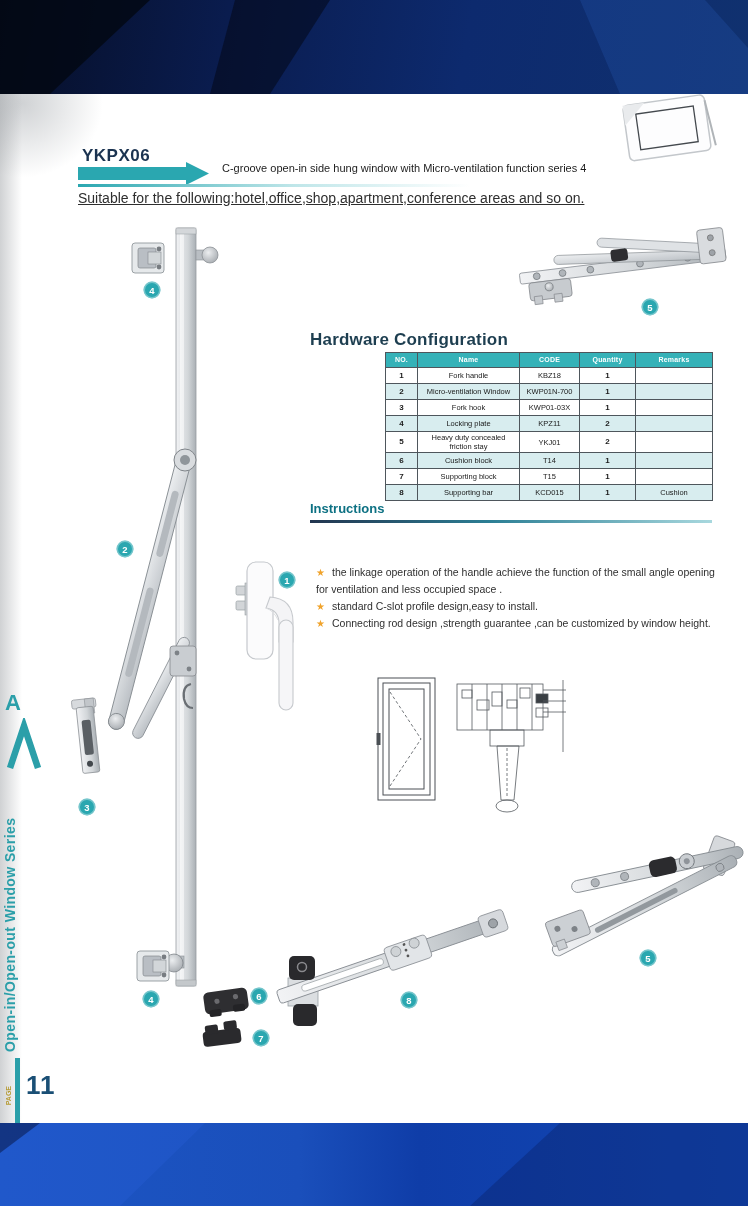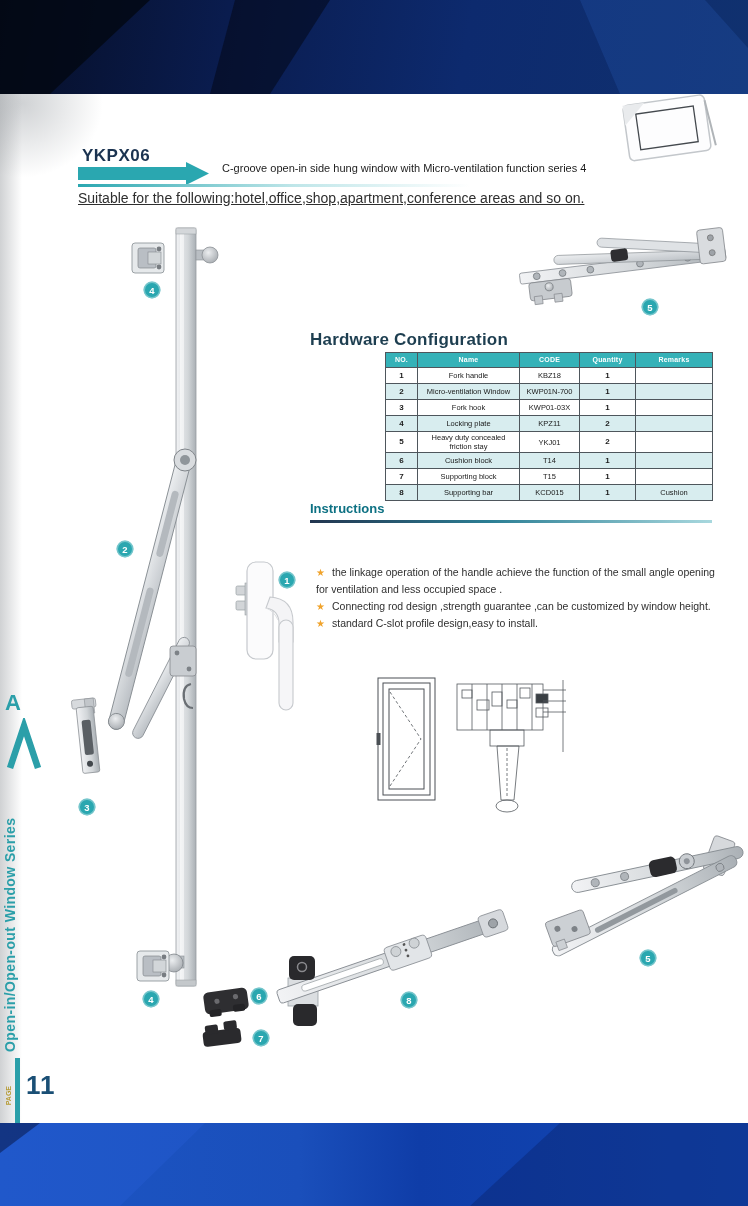--- a/index.html
+++ b/index.html
@@ -368,22 +368,22 @@
           <td>1</td>
           <td>Cushion</td>
         </tr>
       </tbody>
   </table>
 
   <div class="inst-heading">Instructions</div>
   <div class="inst-underline"></div>
   <div class="inst-list">
       <div class="inst-item"><span class="star">★</span><span>the linkage operation of the handle achieve the function of the  small angle opening for ventilation and less occupied space .</span></div>
+      <div class="inst-item"><span class="star">★</span><span>standard C-slot profile design,easy to install.</span></div>
       <div class="inst-item"><span class="star">★</span><span>Connecting rod design ,strength guarantee ,can be customized by window height.</span></div>
-      <div class="inst-item"><span class="star">★</span><span>standard C-slot profile design,easy to install.</span></div>
     </div>
 
   <div class="callout" style="left:287px;top:580px">1</div>
   <div class="callout" style="left:125px;top:549px">2</div>
   <div class="callout" style="left:87px;top:807px">3</div>
   <div class="callout" style="left:152px;top:290px">4</div>
   <div class="callout" style="left:151px;top:999px">4</div>
   <div class="callout" style="left:650px;top:307px">5</div>
   <div class="callout" style="left:648px;top:958px">5</div>
   <div class="callout" style="left:259px;top:996px">6</div>

